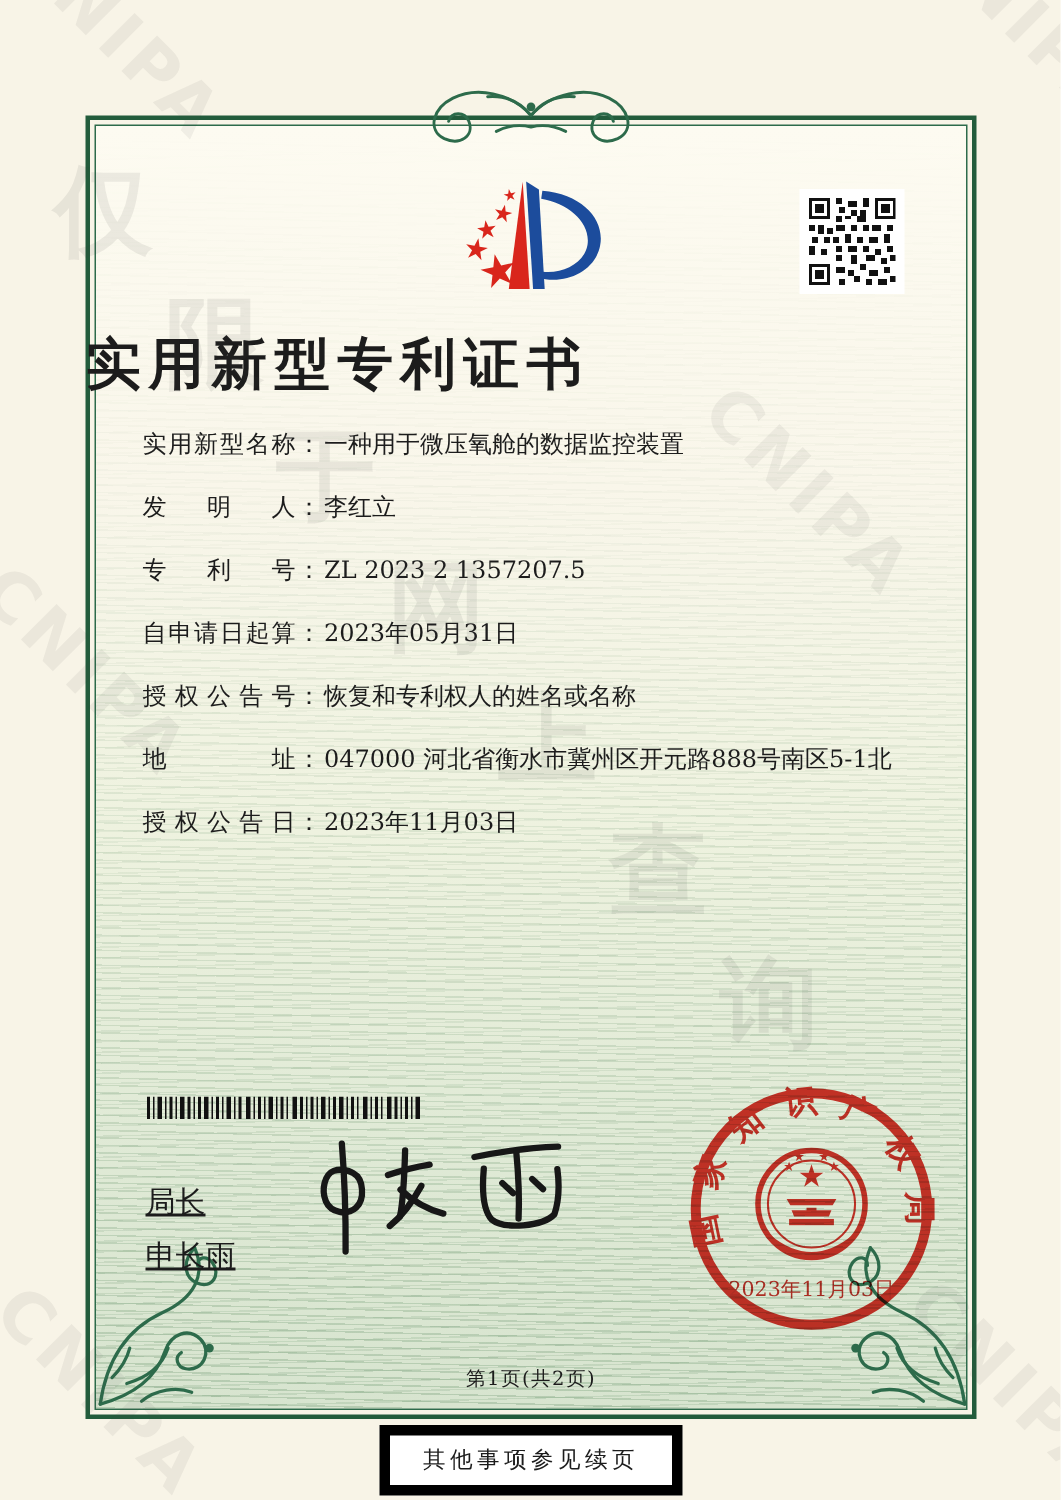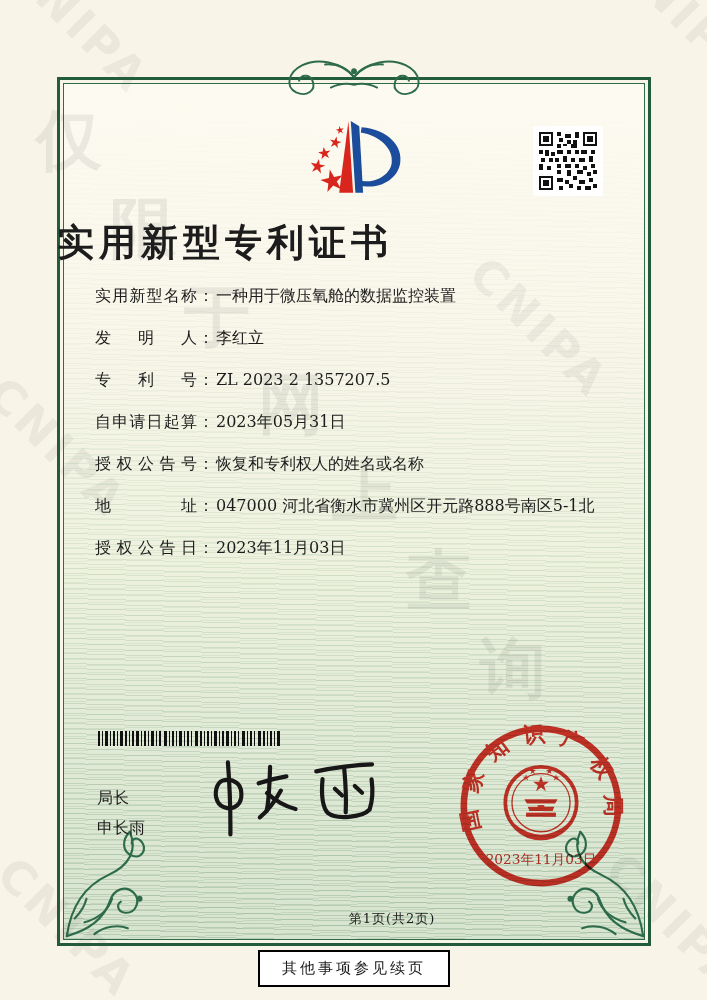--- a/index.html
+++ b/index.html
@@ -49,30 +49,30 @@
   .frow{position:absolute;left:0;white-space:nowrap;}
   .flabel{display:inline-block;width:102px;text-align:justify;text-align-last:justify;vertical-align:bottom;}
   .fcolon{display:inline-block;margin:0 2px 0 1px;}
   .grant-no{position:absolute;left:248px;top:0;white-space:nowrap;}
   
   .paras{position:absolute;left:92px;top:574px;width:508px;z-index:5;
       font-size:15px;line-height:27px;font-style:italic;color:#2a2a2a;text-align:justify;}
   .paras p{margin:0;text-indent:2em;}
   
   .barcode{position:absolute;left:98px;top:731px;z-index:5;}
-  .official{position:absolute;left:97px;top:788px;z-index:5;font-size:16px;
-      font-family:"DejaVu Sans","Liberation Sans",sans-serif;}
+  .official{position:absolute;left:97px;top:788px;z-index:5;font-size:20px;
+      font-family:"DejaVu Sans","Liberation Sans",sans-serif;text-decoration:underline;}
   .official div{margin-bottom:9px;}
   .signature{position:absolute;left:205px;top:748px;z-index:6;transform:rotate(-2deg);}
   .seal{position:absolute;left:458px;top:723px;width:166px;height:166px;z-index:7;
       opacity:.93;mix-blend-mode:multiply;}
   .page-number{position:absolute;left:57px;top:910px;width:594px;text-align:center;
-      font-size:13px;z-index:5;letter-spacing:1px;margin-left:38px;}
+      font-size:13px;z-index:5;letter-spacing:1px;}
   .continuation{position:absolute;left:57px;top:950px;width:594px;text-align:center;z-index:5;}
-  .continuation span{display:inline-block;background:#ffffff;border:2px solid #000000;
+  .continuation span{display:inline-block;background:#ffffff;border:7px solid #000000;
       padding:7px 22px;font-size:15px;letter-spacing:3px;}
   
   .wm{position:absolute;inset:0;z-index:40;pointer-events:none;}
   .wm .cnipa{position:absolute;font-family:"DejaVu Sans","Liberation Sans",sans-serif;
       font-weight:bold;font-size:46px;color:rgba(70,70,70,.07);transform:rotate(45deg);letter-spacing:4px;}
   .wm .zh{position:absolute;font-size:66px;color:rgba(70,70,70,.09);font-weight:bold;}
 </style>
 </head>
 <body>
 

